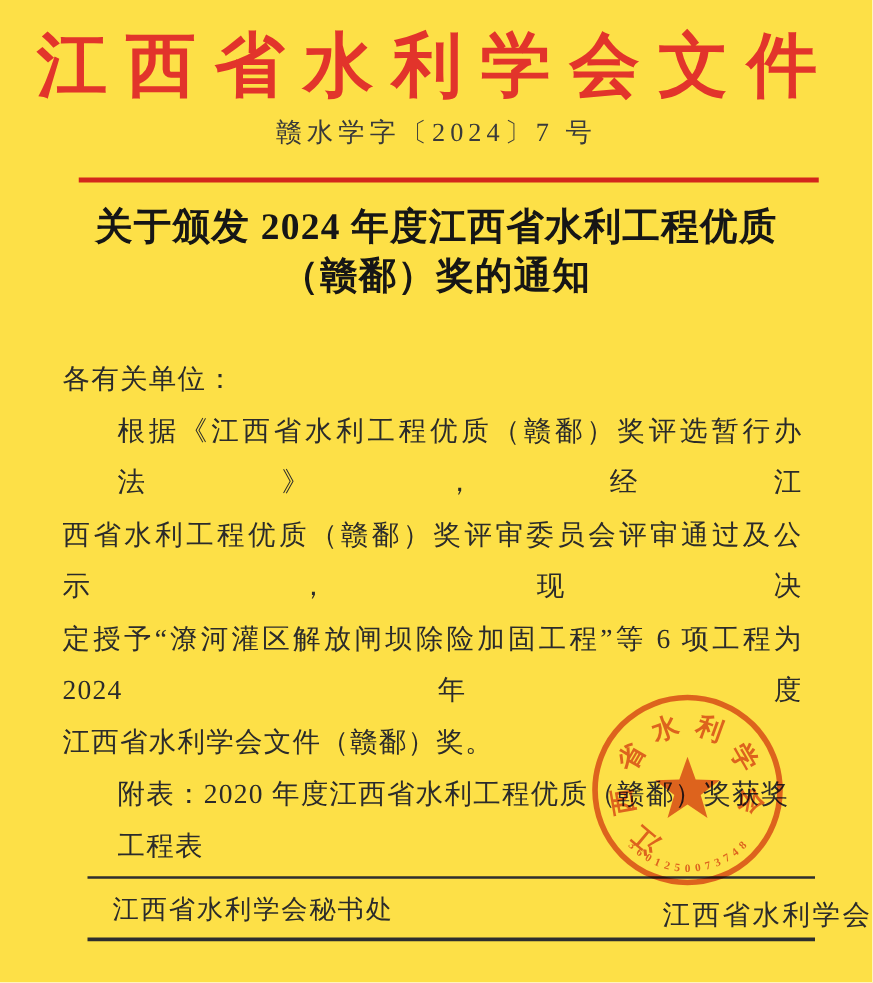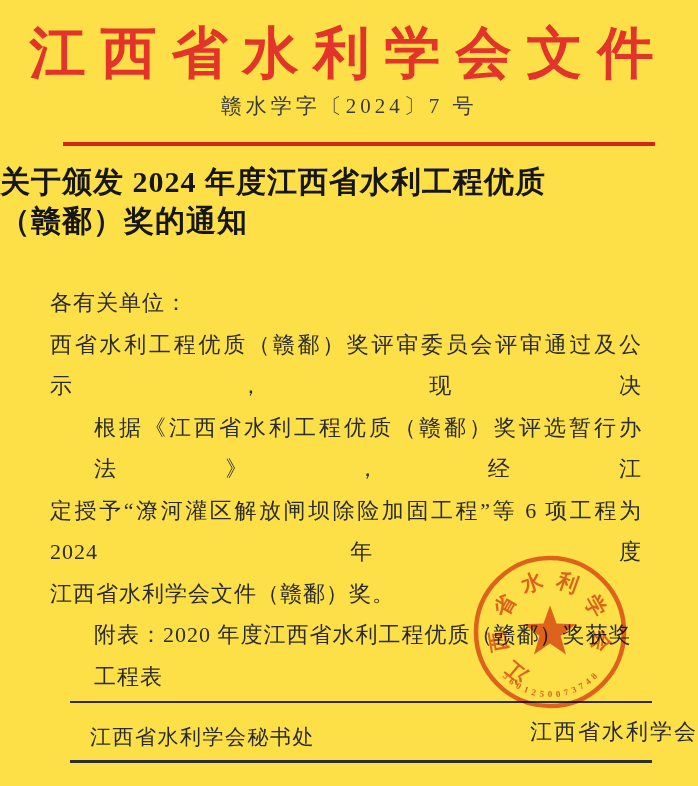--- a/index.html
+++ b/index.html
@@ -33,20 +33,21 @@
     font-family: Liberation Serif, serif;
   }
   .red-rule {
     margin: 22px 0 0 63px;
     width: 592px;
     height: 4px;
     background: #d3261c;
   }
   .notice-title {
     margin-top: 16px;
+    text-align: center;
     font-weight: bold;
     font-size: 30px;
     line-height: 39px;
     color: #161616;
     letter-spacing: 1px;
   }
   .body-block {
     margin: 42px 43px 0 50px;
     width: 592px;
     font-size: 22px;
@@ -80,21 +81,21 @@
     position: absolute;
     left: 70px; top: 701px;
     width: 582px;
     border-top: 2px solid #2e2e2e;
     border-bottom: 3px solid #2e2e2e;
   }
   .footer-row {
     display: flex;
     justify-content: space-between;
     align-items: center;
-    padding: 20px 2px 9px 20px;
+    padding: 10px 2px 9px 20px;
     font-size: 21px;
     color: #2b2b2b;
     letter-spacing: 1.5px;
   }
 </style>
 </head>
 <body>
 
 <div class="page">
 
@@ -104,22 +105,22 @@
 
   <div class="red-rule"></div>
 
   <div class="notice-title">
     <div>关于颁发 2024 年度江西省水利工程优质</div>
     <div>（赣鄱）奖的通知</div>
   </div>
 
   <div class="body-block">
     <div class="b-line">各有关单位：</div>
+    <div class="b-line b-just b-indent">根据《江西省水利工程优质（赣鄱）奖评选暂行办法》，经江</div>
     <div class="b-line b-just">西省水利工程优质（赣鄱）奖评审委员会评审通过及公示，现决</div>
-    <div class="b-line b-just b-indent">根据《江西省水利工程优质（赣鄱）奖评选暂行办法》，经江</div>
     <div class="b-line b-just">定授予“潦河灌区解放闸坝除险加固工程”等 6 项工程为 2024 年度</div>
     <div class="b-line">江西省水利学会文件（赣鄱）奖。</div>
     <div class="b-line b-indent">附表：2020 年度江西省水利工程优质（赣鄱）奖获奖工程表</div>
   </div>
 
   <div class="signature">
     <div class="sig-org">江西省水利学会</div>
 
   </div>
 

